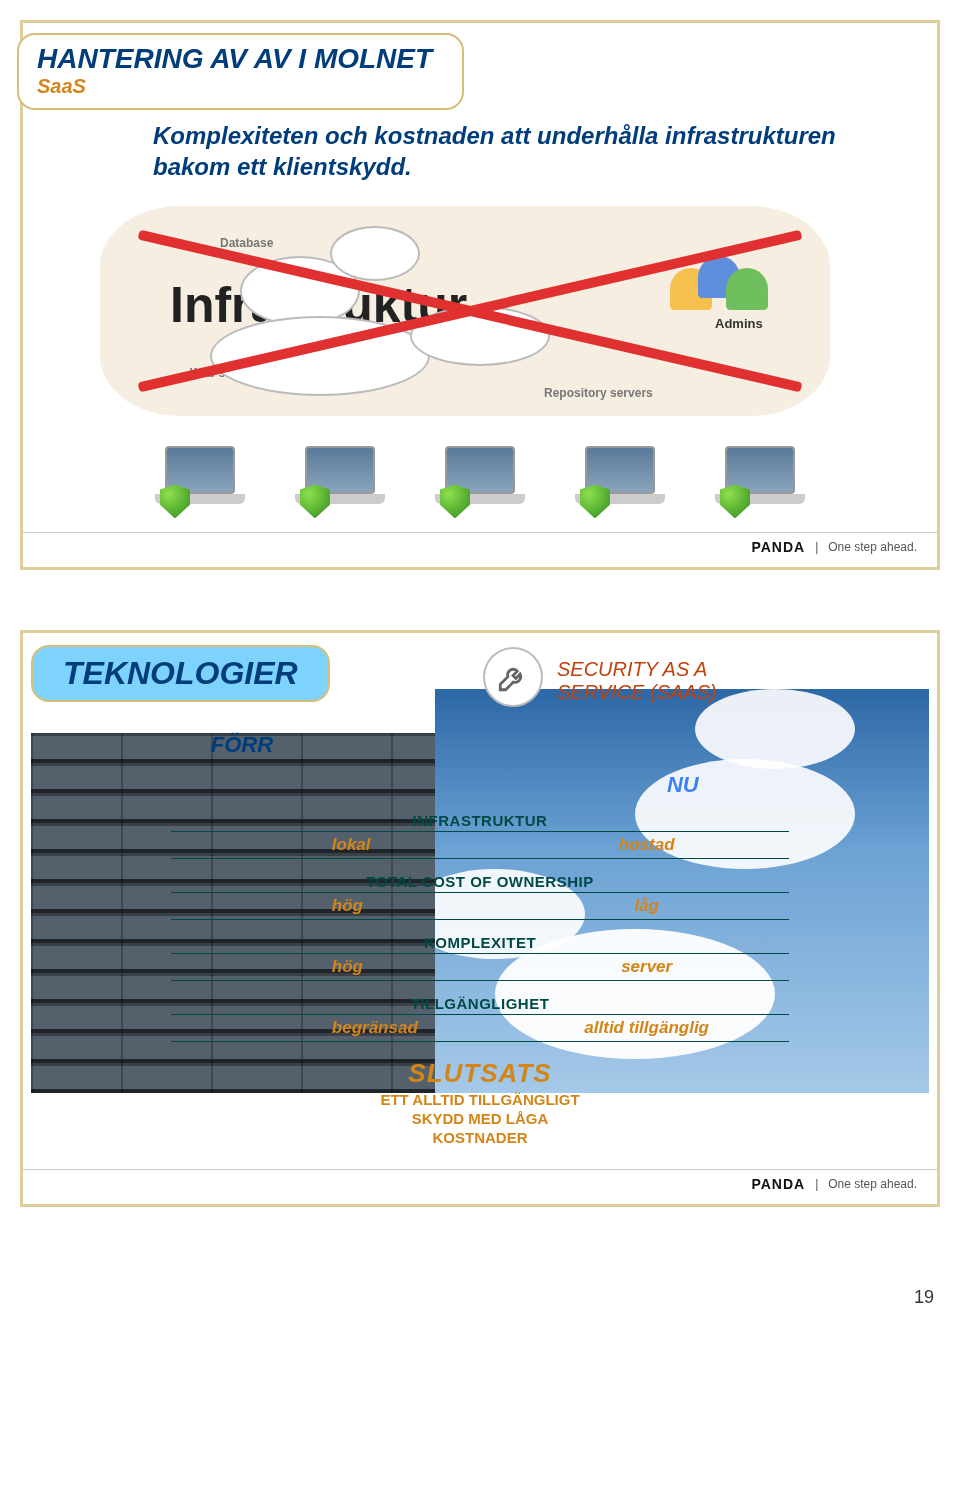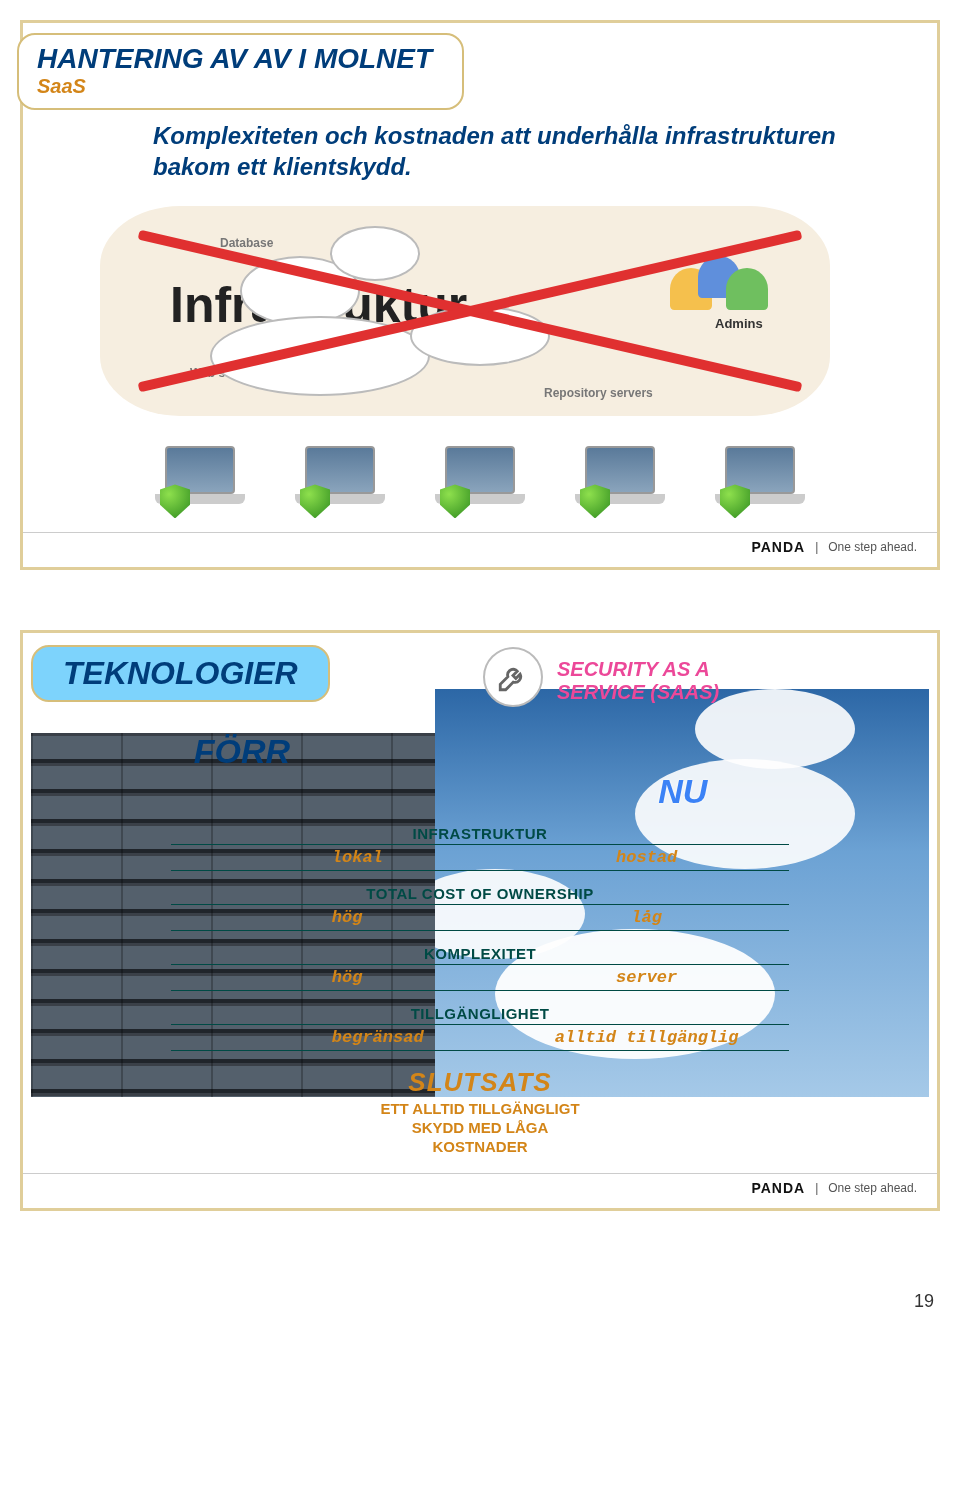--- a/index.html
+++ b/index.html
@@ -232,33 +232,33 @@
     display: flex; align-items: center; gap: 14px;
     z-index: 10;
   }
   .wrench {
     width: 60px; height: 60px;
     border: 2px solid #bbb; border-radius: 50%;
     display: flex; align-items: center; justify-content: center;
     font-size: 30px; color: #666; background:#fff;
   }
   .saas-text {
-    font-size: 20px; font-weight: 700; font-style: italic;
-    color: #ec4899; line-height: 1.15; margin-top: 8px;
+    font-size: 20px; font-weight: 400; font-style: italic;
+    color: #c2410c; line-height: 1.15; margin-top: 8px;
   }
 
   .comparison {
     position: relative;
     z-index: 20;
     margin-top: 30px;
     text-align: center;
   }
   .row-head {
     display: flex; justify-content: space-around;
-    font-size: 34px; font-weight: 700; font-style: italic;
+    font-size: 22px; font-weight: 700; font-style: italic;
   }
   .forr { color: #003d7a; width: 46%; }
   .nu   { color: #3b82f6; width: 54%; text-shadow:0 0 3px #fff;margin-top:40px; }
 
   .compare-row {
     margin-top: 14px;
   }
   .cat {
     display: block;
     font-size: 15px; font-weight: 700; color: #004a45;
@@ -267,21 +267,20 @@
   }
   .valrow {
     border-top: 1.5px solid #004a45;
     border-bottom: 1.5px solid #004a45;
     display: flex;
     font-size: 17px; font-weight: 700; font-style: italic;
     color: #d38518;
     padding: 3px 0;
     width: 70%;
     margin: 2px auto 0 auto;
-    font-family: Liberation Mono, monospace;
   }
   .valrow span:first-child { width: 46%; text-align: left; padding-left: 26%; }
   .valrow span:last-child  { width: 54%; text-align: center; padding-left: 8%; }
 
   .slutsats-head {
     margin-top: 16px;
     font-size: 26px; font-weight: 800; font-style: italic;
     color: #d38518; letter-spacing: 1px;
   }
   .slutsats-body {

